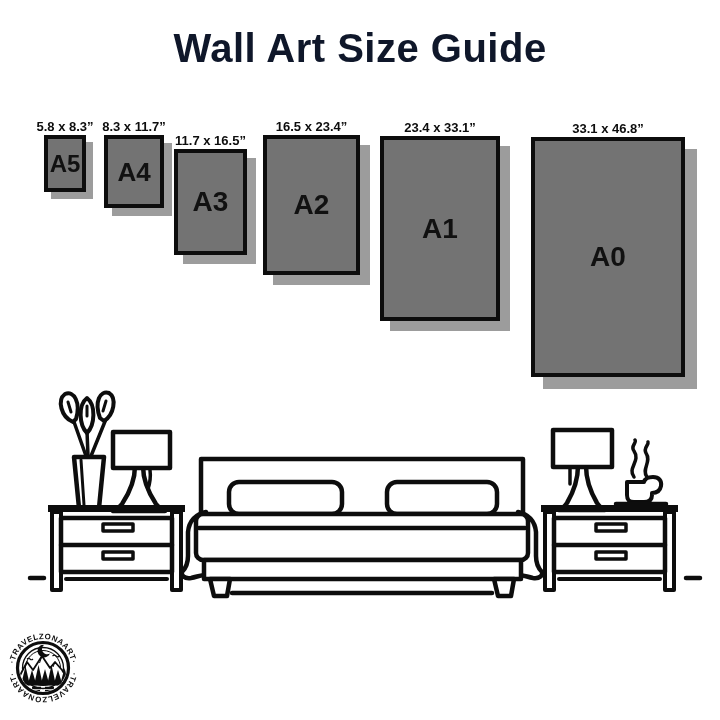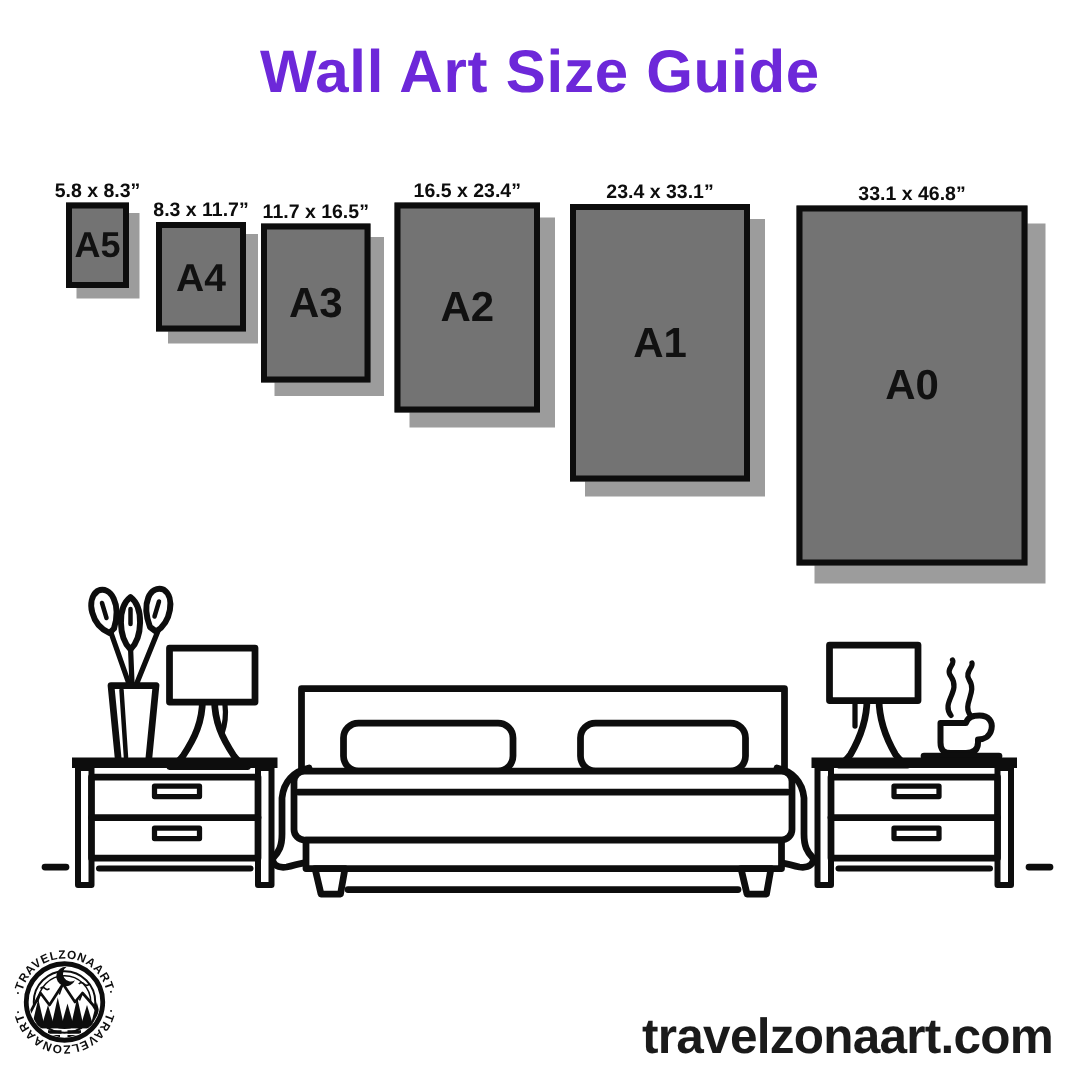--- a/index.html
+++ b/index.html
@@ -2,21 +2,21 @@
 <html><head>
 <meta charset="utf-8">
 <style>
   html,body{margin:0;padding:0;background:#fff;}
   .canvas{
     position:relative;width:720px;height:720px;background:#ffffff;overflow:hidden;
     font-family:"Liberation Sans",sans-serif;color:#111;
   }
   .title{
     position:absolute;left:0;top:25px;width:100%;margin:0;text-align:center;
-    font-size:40px;font-weight:800;letter-spacing:.5px;color:#6d28d9;line-height:46px;
+    font-size:40px;font-weight:800;letter-spacing:.5px;color:#0f172a;line-height:46px;
   }
   .frame{
     position:absolute;background:#737373;border:4px solid #0d0d0d;box-sizing:border-box;
     display:flex;align-items:center;justify-content:center;
   }
   .frame .dim{
     position:absolute;top:-20px;left:50%;transform:translateX(-50%);
     font-size:13px;font-weight:bold;white-space:nowrap;color:#0d0d0d;
   }
   .frame .letter{font-weight:bold;color:#111;line-height:1;}
@@ -38,21 +38,21 @@
 
 <div class="canvas">
 
   <h1 class="title">Wall Art Size Guide</h1>
 
   <div>
     <div class="frame sh7" style="left:44px; top:135px;width:42px; height:57px;">
       <div class="dim">5.8 x 8.3”</div>
       <div class="letter" style="font-size:24px">A5</div>
     </div>
-    <div class="frame sh8" style="left:104px;top:135px;width:60px; height:73px;margin-top:13px;">
+    <div class="frame sh8" style="left:104px;top:135px;width:60px; height:73px;">
       <div class="dim">8.3 x 11.7”</div>
       <div class="letter" style="font-size:26px">A4</div>
     </div>
     <div class="frame sh9" style="left:174px;top:149px;width:73px; height:106px;">
       <div class="dim">11.7 x 16.5”</div>
       <div class="letter" style="font-size:28px">A3</div>
     </div>
     <div class="frame sh10" style="left:263px;top:135px;width:97px; height:140px;">
       <div class="dim">16.5 x 23.4”</div>
       <div class="letter" style="font-size:28px">A2</div>
@@ -163,15 +163,14 @@
       <rect x="15" y="682" width="56" height="3.6" fill="#0d0d0d" stroke="none"></rect>
       <path d="M19 688 H67" stroke="#0d0d0d" stroke-width="2.4" stroke-dasharray="9 4"></path>
       <path d="M23 691 H62" stroke="#0d0d0d" stroke-width="2" stroke-dasharray="6 5"></path>
     </g>
     <g font-family="&quot;Liberation Sans&quot;, sans-serif" font-size="7.9" font-weight="bold" fill="#0d0d0d" letter-spacing="0.5">
       <text><textPath href="#tcircle" startOffset="25%" text-anchor="middle">·TRAVELZONAART·</textPath></text>
       <text><textPath href="#tcircle" startOffset="75%" text-anchor="middle">·TRAVELZONAART·</textPath></text>
     </g>
   </svg>
 
-  <div class="website">travelzonaart.com</div>
 
 </div>
 
 </body></html>

